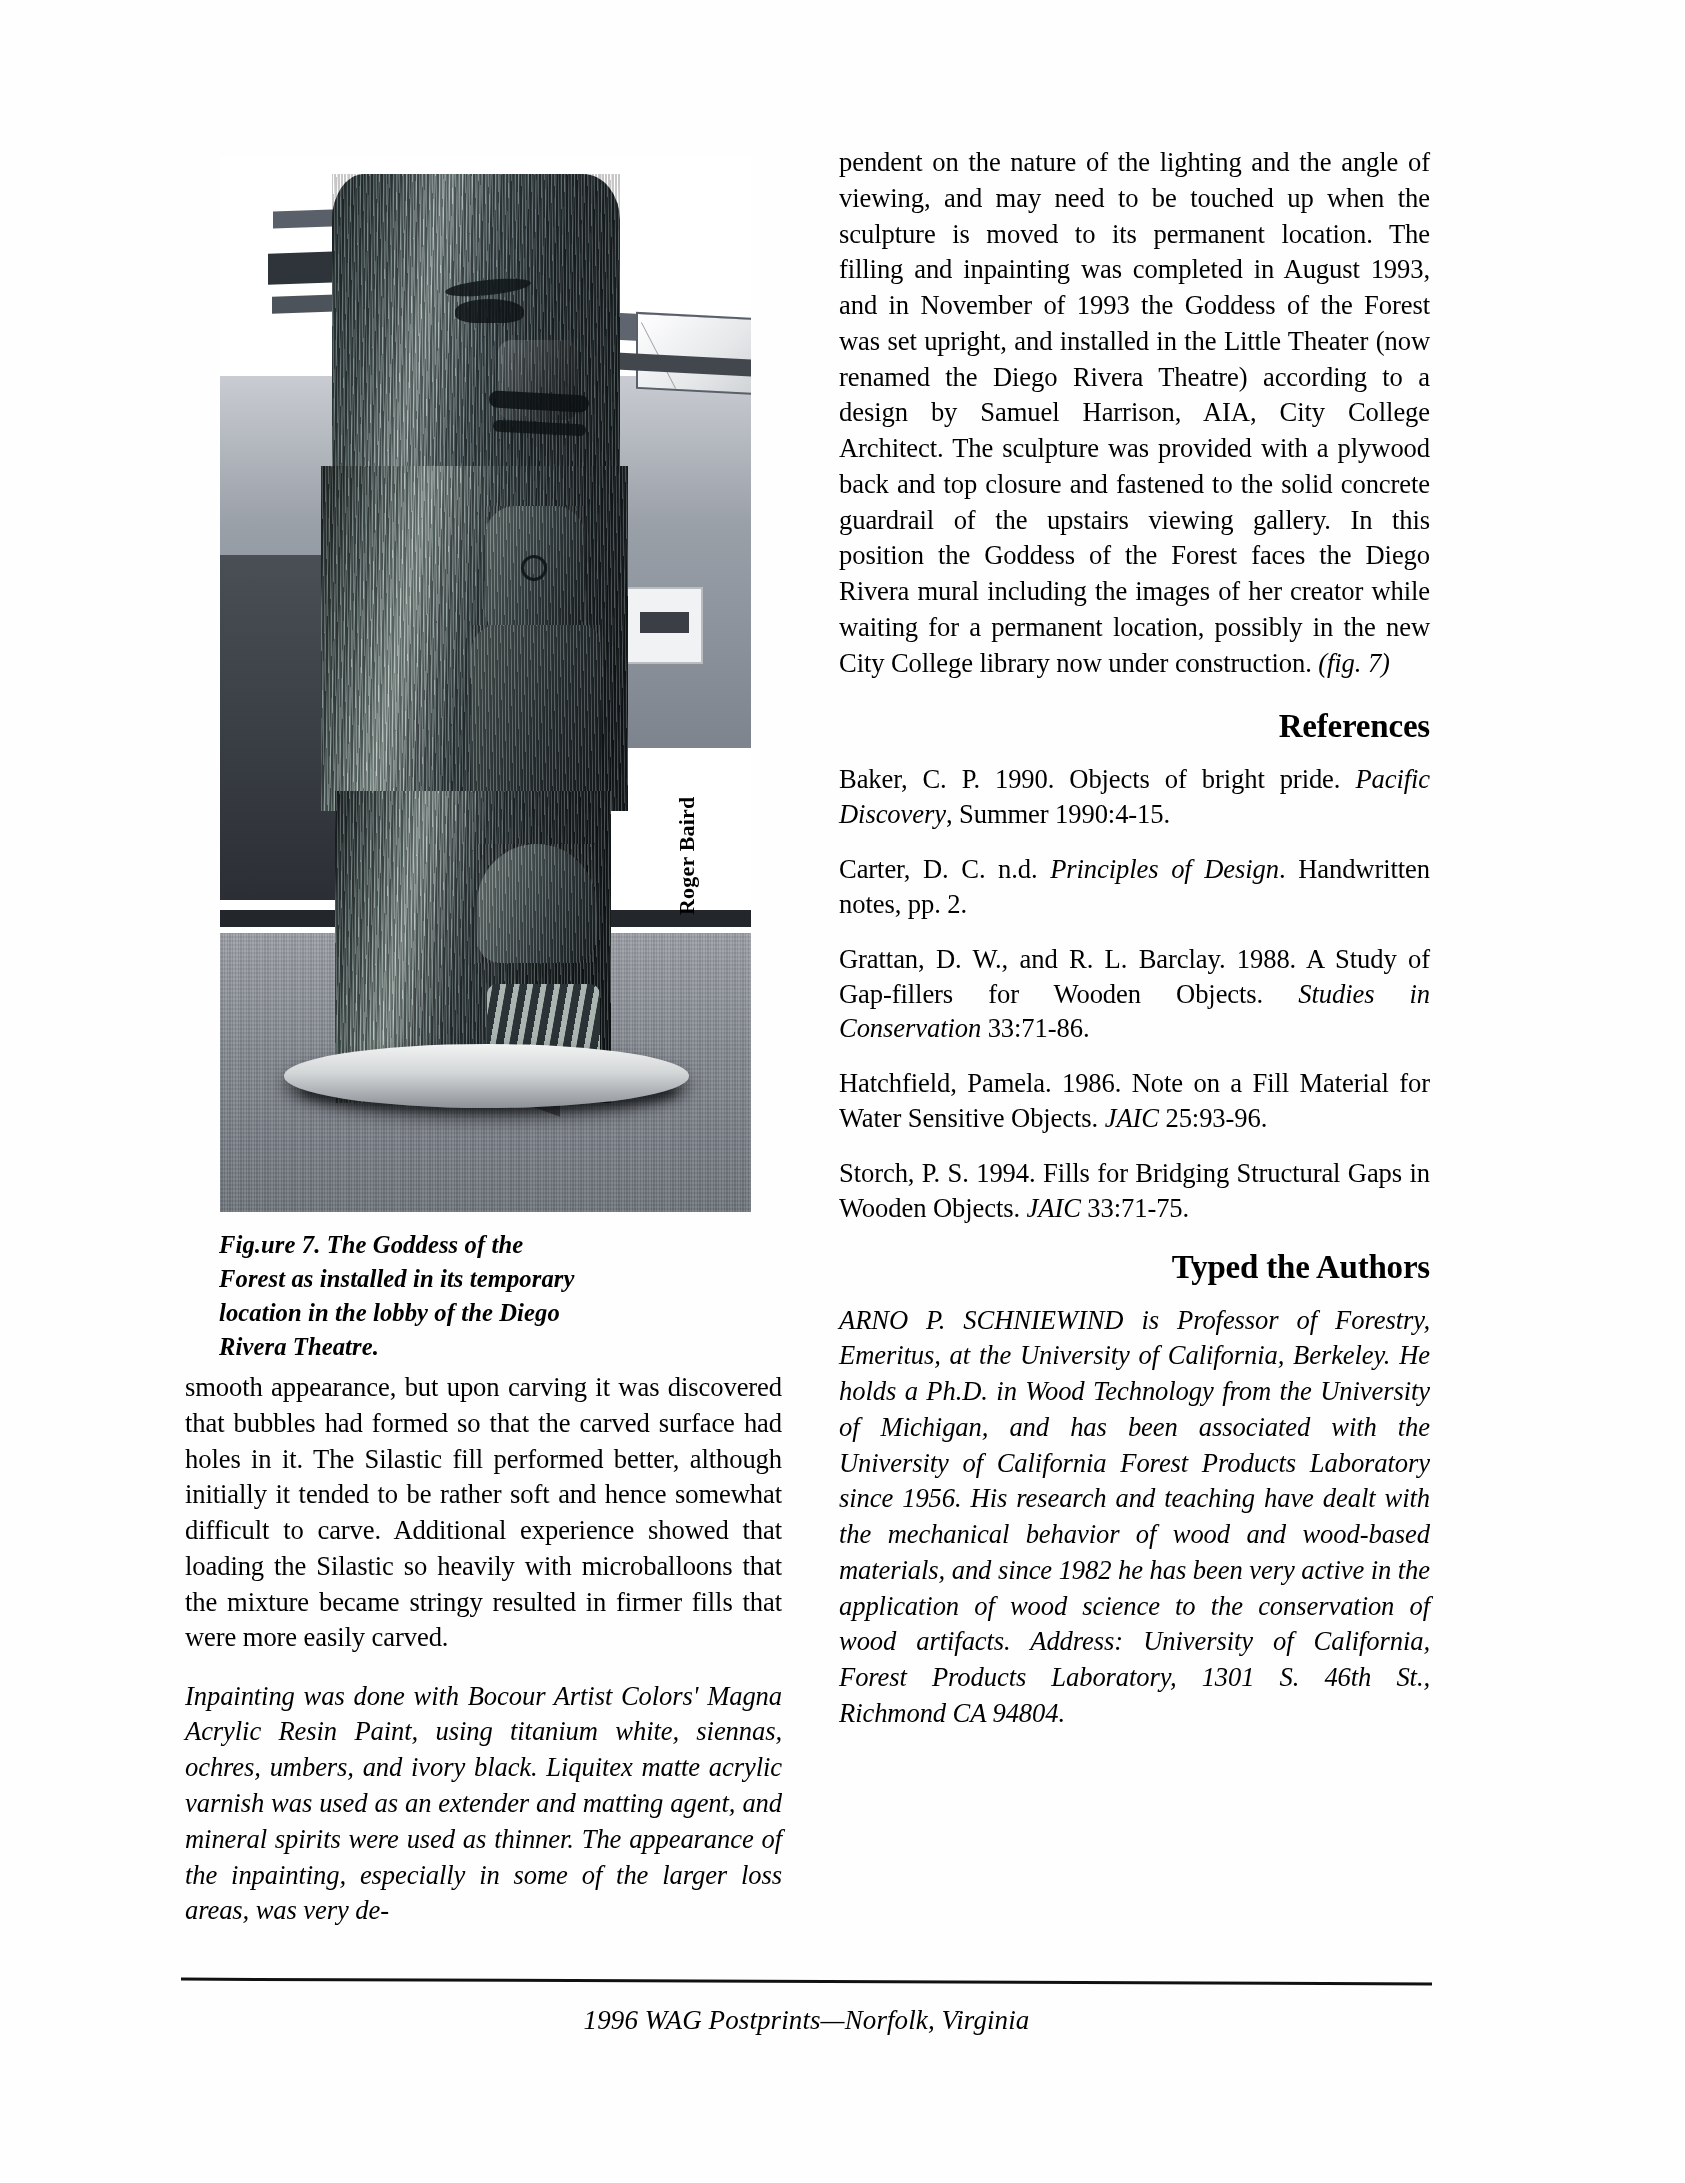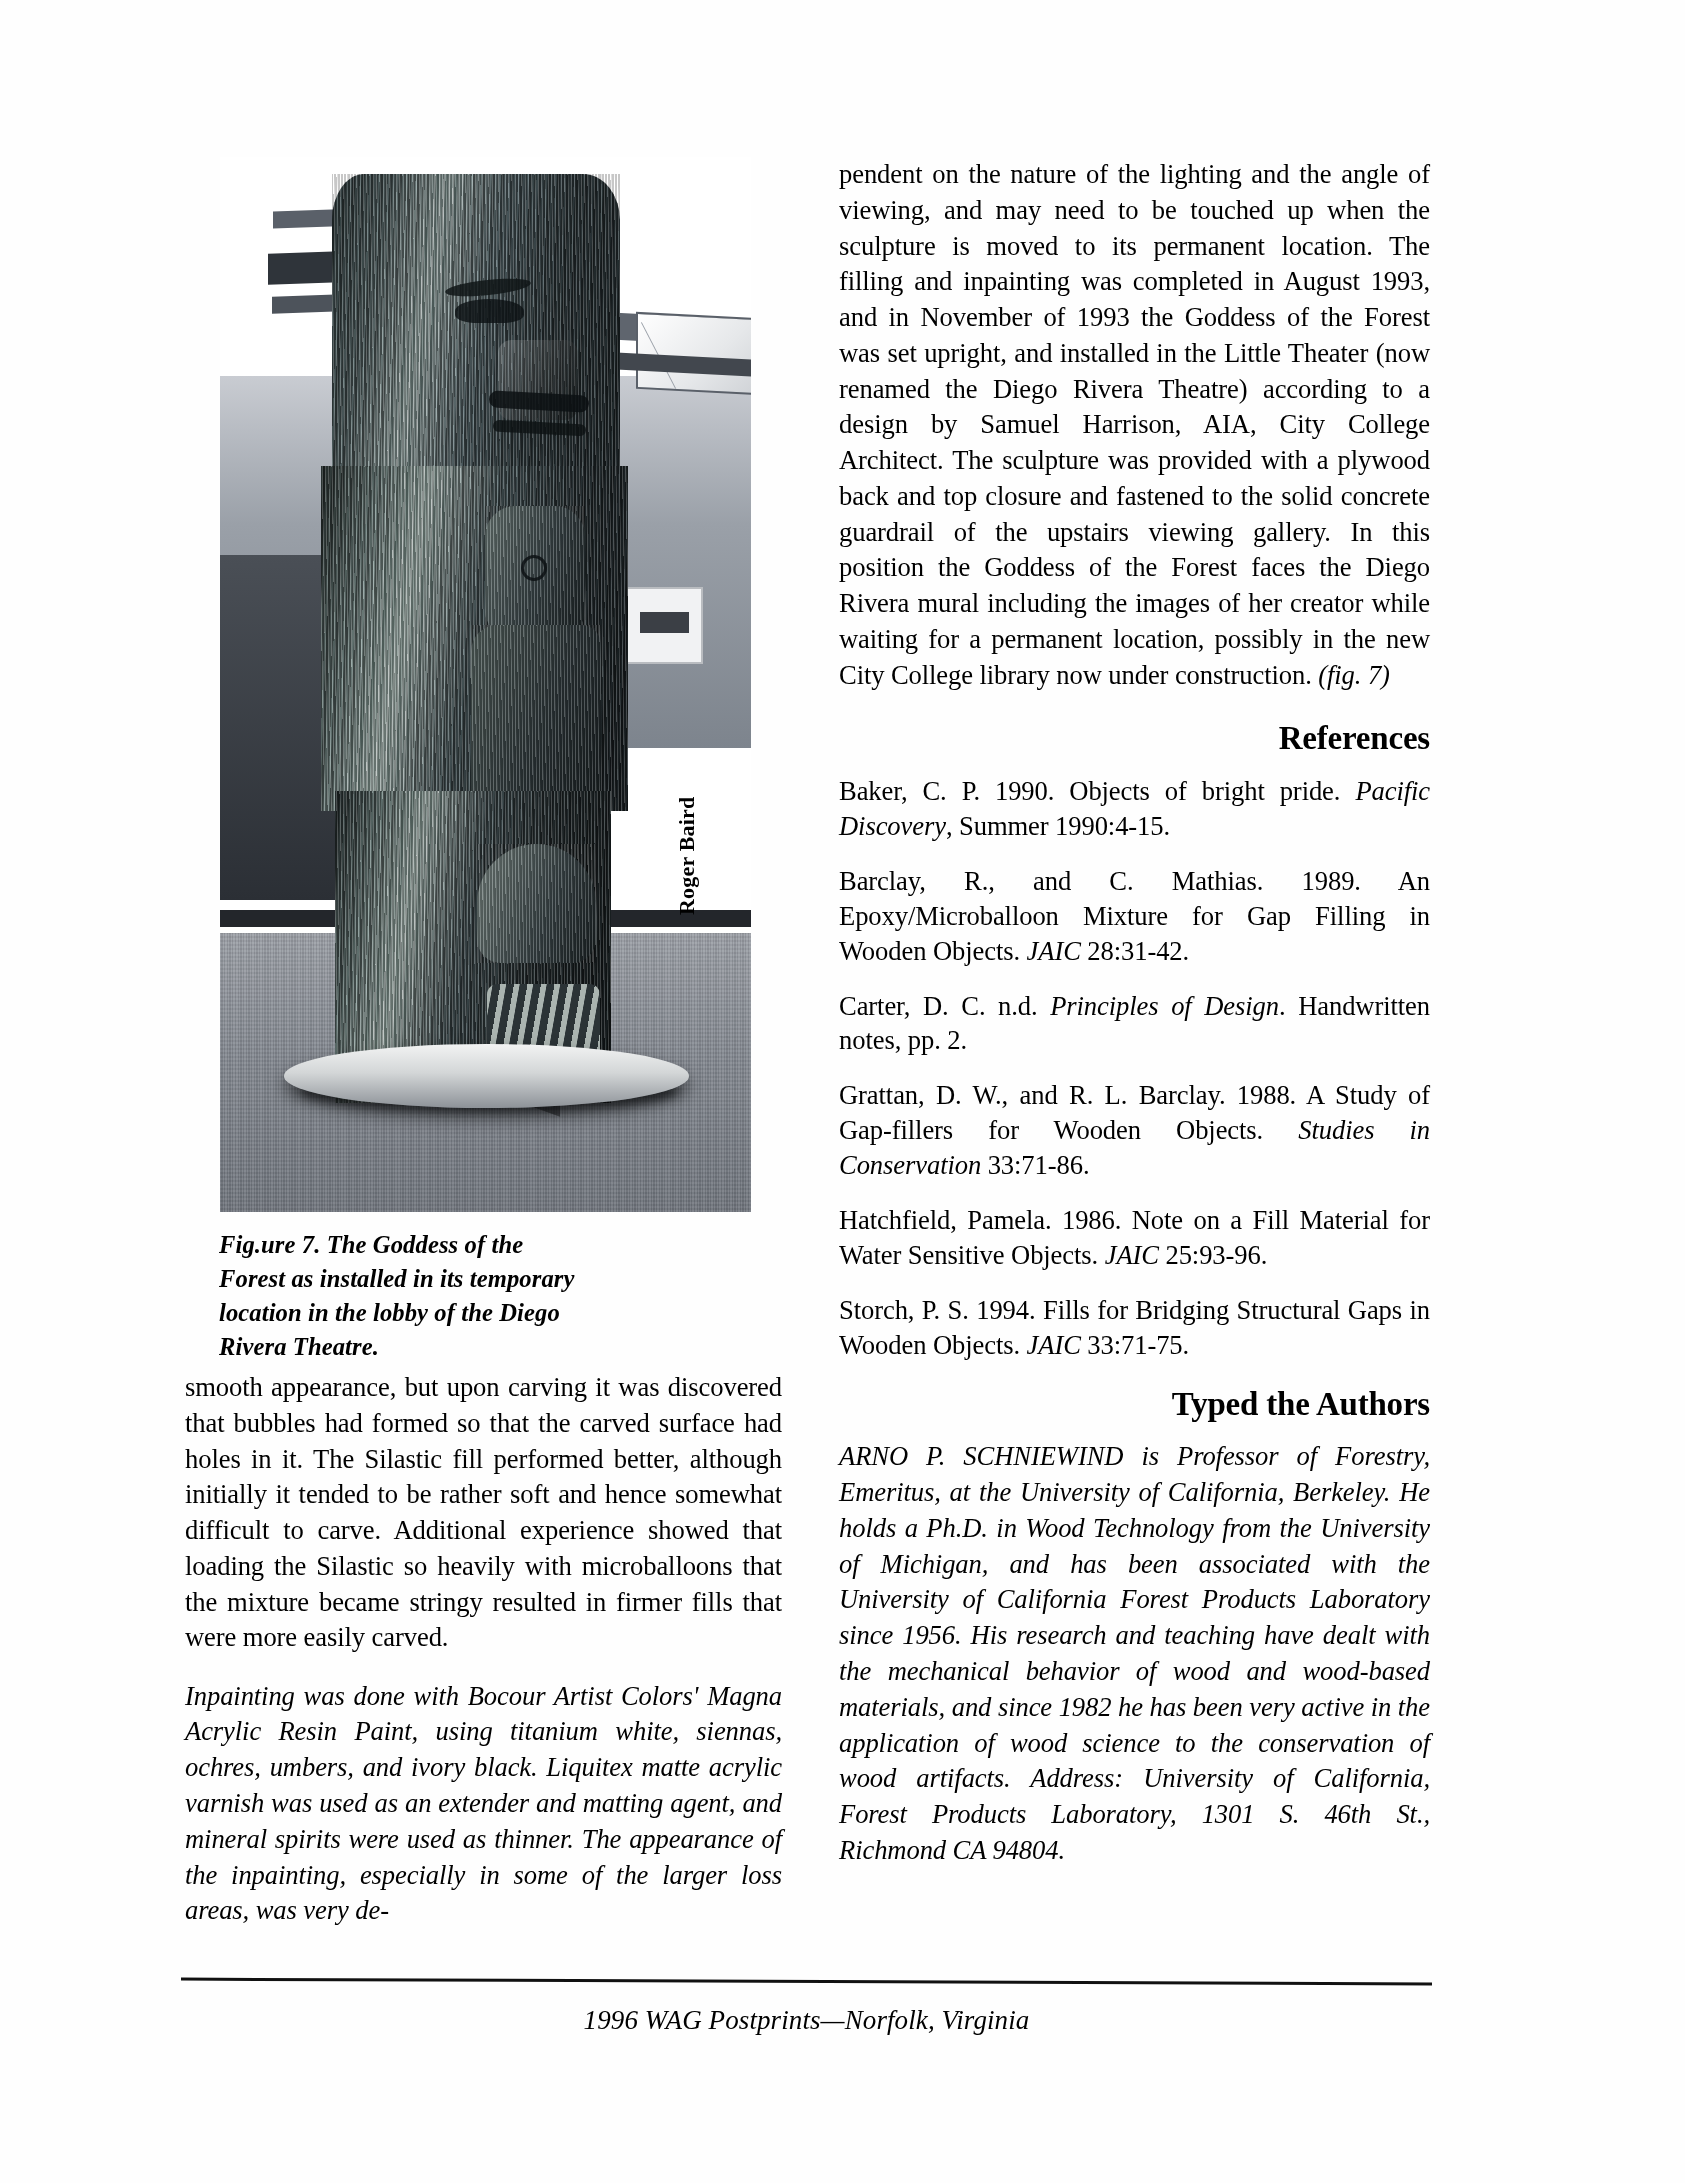--- a/index.html
+++ b/index.html
@@ -16,21 +16,21 @@
   .page {
     position: relative;
     width: 1685px;
     height: 2183px;
     background: #fefefe;
     overflow: hidden;
   }
   .col-right {
     position: absolute;
     left: 839px;
-    top: 157px;
+    top: 145px;
     width: 591px;
   }
 
   
   p.body {
     margin: 0 0 22.6px 0;
     font-size: 26.6px;
     line-height: 1.345;
     text-align: justify;
     text-justify: inter-word;
@@ -457,21 +457,20 @@
   </div>
 
   <div class="col-right">
 
     <p class="body"><span>pendent on the nature of the lighting and the angle of viewing, and may need to be touched up when the sculpture is moved to its permanent location. The filling and inpainting was completed in August 1993, and in November of 1993 the Goddess of the Forest was set upright, and installed in the Little Theater (now renamed the Diego Rivera Theatre) according to a design by Samuel Harrison, AIA, City College Architect. The sculpture was provided with a plywood back and top closure and fastened to the solid concrete guardrail of the upstairs viewing gallery. In this position the Goddess of the Forest faces the Diego Rivera mural including the images of her creator while waiting for a permanent location, possibly in the new City College library now under construction. </span><span class="ital">(fig. 7)</span></p>
 
     <h2 class="section">References</h2>
 
     <p class="ref"><span>Baker, C. P. 1990. Objects of bright pride. </span><span class="ital">Pacific Discovery</span><span>, Summer 1990:4-15.</span></p>
 
-    <p class="ref"><span>Barclay, R., and C. Mathias. 1989. An Epoxy/Microballoon Mixture for Gap Filling in Wooden Objects. </span><span class="ital">JAIC</span><span> 28:31-42.</span></p>
 
 
     <p class="ref"><span>Carter, D. C. n.d. </span><span class="ital">Principles of Design</span><span>. Handwritten notes, pp. 2.</span></p>
 
     <p class="ref"><span>Grattan, D. W., and R. L. Barclay. 1988. A Study of Gap-fillers for Wooden Objects. </span><span class="ital">Studies in Conservation</span><span> 33:71-86.</span></p>
 
     <p class="ref"><span>Hatchfield, Pamela. 1986. Note on a Fill Material for Water Sensitive Objects. </span><span class="ital">JAIC</span><span> 25:93-96.</span></p>
 
     <p class="ref"><span>Storch, P. S. 1994. Fills for Bridging Structural Gaps in Wooden Objects. </span><span class="ital">JAIC</span><span> 33:71-75.</span></p>
 

